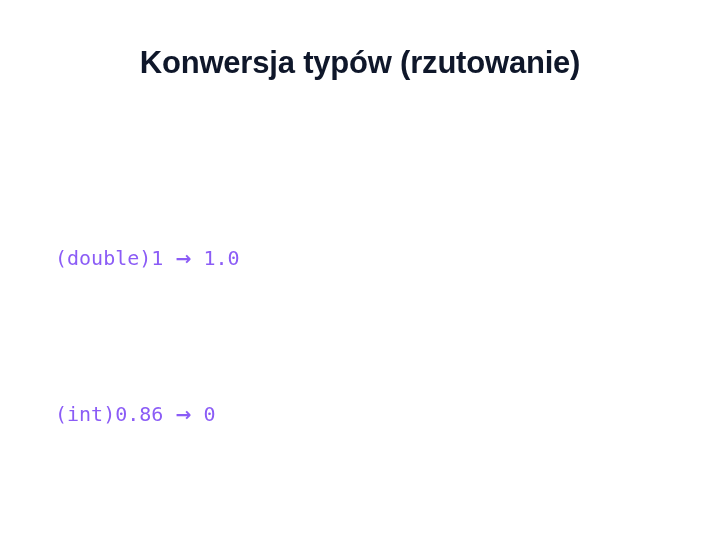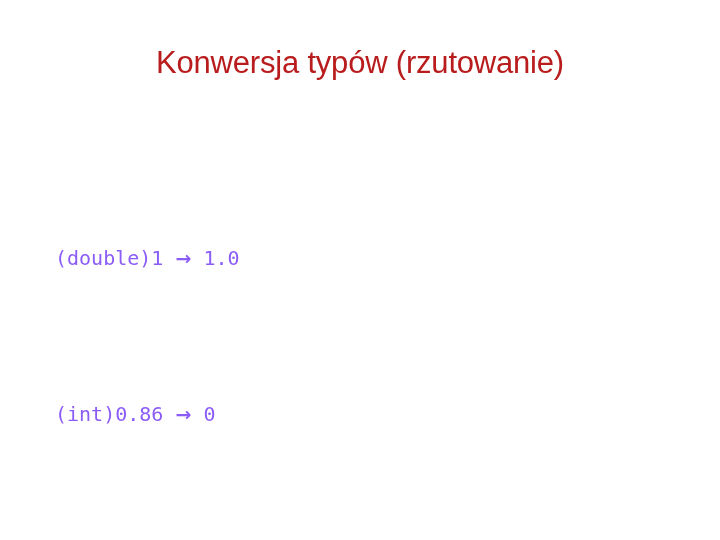--- a/index.html
+++ b/index.html
@@ -24,24 +24,24 @@
 
   
   .slide-title {
     position: absolute;
     left: 0;
     top: 44px;
     width: 720px;
     text-align: center;
     font-family: "Liberation Sans", sans-serif;
     font-size: 31px;
-    font-weight: 400;
+    font-weight: 700;
     line-height: 38px;
     letter-spacing: -0.2px;
-    color: #b91c1c;
+    color: #0f172a;
     white-space: nowrap;
   }
 
   
   .body-area {
     position: absolute;
     left: 55px;
     top: 122px;
     width: 620px;
   }

